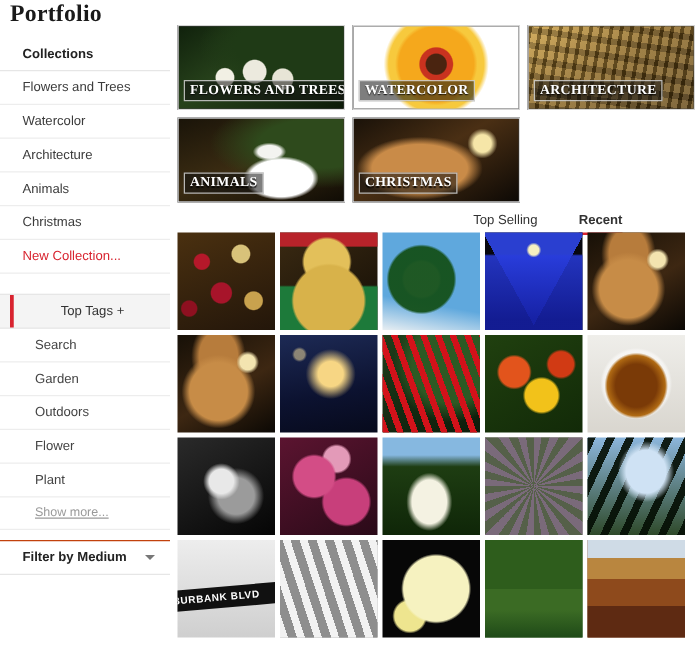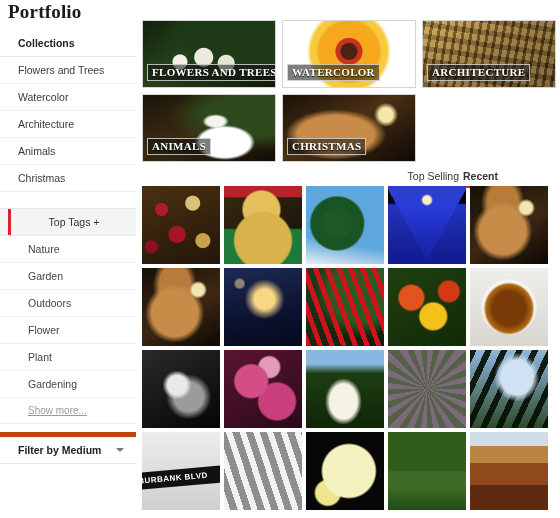--- a/index.html
+++ b/index.html
@@ -50,21 +50,21 @@
     border-bottom: 1px solid #e6e6e6;
     border-top: 1px solid #e6e6e6;
     cursor: pointer;
     text-align: center;
   }
   .side-row-active::before {
     content: ""; position: absolute; left: 8px; top: 0; bottom: 0;
     width: 3px; background: #d8232f;
   }
   .side-head.with-caret {
-    position: relative; border-top: 5px solid #c2410c;
+    position: relative; border-top: 1px solid #c2410c;
   }
   .caret {
     position: absolute; right: 12px; top: 50%;
     width: 0; height: 0; margin-top: -2px;
     border-left: 4px solid transparent;
     border-right: 4px solid transparent;
     border-top: 4px solid #777;
   }
   .gap { height: 16px; }
   .gap-small { height: 8px; }
@@ -122,21 +122,21 @@
   .art-christmas {
     background:
       radial-gradient(circle at 78% 30%, #f6e6a8 0 7px, rgba(0,0,0,0) 12px),
       radial-gradient(ellipse at 40% 60%, #c98b48 0 34%, rgba(0,0,0,0) 45%),
       linear-gradient(150deg, #1a1209 0%, #4a2f14 45%, #0d0905 100%);
   }
 
   
   .tabs {
     position: absolute; right: 10px; top: 170px;
-    display: flex; gap: 4px; align-items: baseline;
+    display: flex; gap: 33px; align-items: baseline;
   }
   .tab {
     font-size: 10.5px; color: #333; cursor: pointer;
     padding-bottom: 4px; white-space: nowrap;
   }
   .tab.active { font-weight: bold; border-bottom: 2px solid #d8232f; }
 
   
   .grid {
     position: absolute; left: 142px; top: 186px;
@@ -247,32 +247,32 @@
 
   <div class="sidebar">
 
     <div class="side-section">
       <div class="side-head">Collections</div>
       <div class="side-item">Flowers and Trees</div>
       <div class="side-item">Watercolor</div>
       <div class="side-item">Architecture</div>
       <div class="side-item">Animals</div>
       <div class="side-item">Christmas</div>
+      <div class="side-item accent">New Collection...</div>
     </div>
 
     <div class="gap"></div>
 
     <div class="side-section">
       <div class="side-row-active">Top Tags +</div>
-      <div class="side-item indent">Nature</div>
+      <div class="side-item indent">Search</div>
       <div class="side-item indent">Garden</div>
       <div class="side-item indent">Outdoors</div>
       <div class="side-item indent">Flower</div>
       <div class="side-item indent">Plant</div>
-      <div class="side-item indent">Gardening</div>
       <div class="side-item showmore">Show more...</div>
       <div class="gap-small"></div>
       <div class="side-head with-caret">
         <span>Filter by Medium</span>
         <span class="caret"></span>
       </div>
     </div>
 
     <div class="gap"></div>
 

